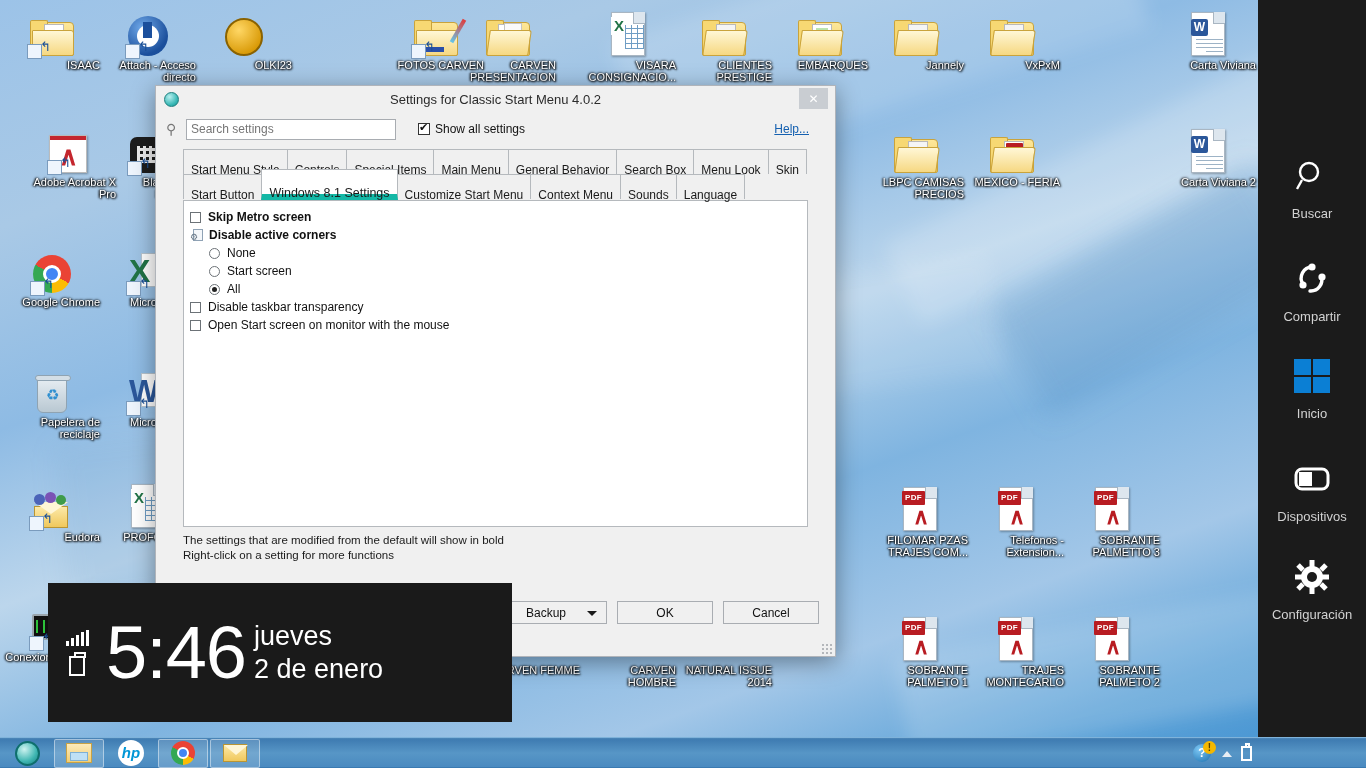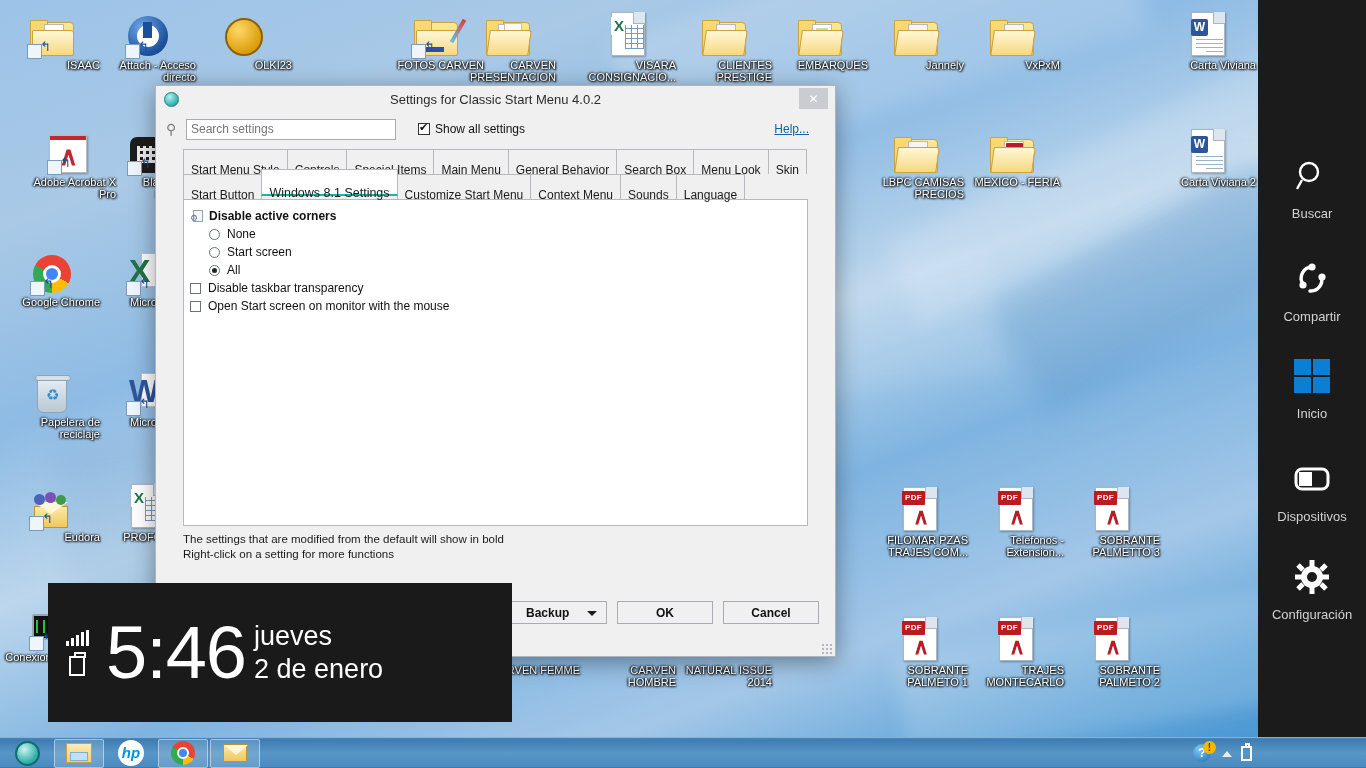--- a/index.html
+++ b/index.html
@@ -87,39 +87,39 @@
       padding:1px 4px; color:#999; font-family:"Liberation Sans",sans-serif; }
   #showAll { margin-left:22px; display:flex; align-items:center; font-size:12px; color:#111; }
   #showAll .cb { width:12px; height:12px; border:1px solid #333; background:#fff; margin-right:5px; position:relative; }
   #showAll .cb:after { content:"✔"; position:absolute; left:0px; top:-3px; font-size:11px; color:#111; }
   #helpLink { margin-left:auto; margin-right:16px; font-size:12px; color:#1560b0; text-decoration:underline; }
 
   .tabrow { display:flex; padding-left:17px; }
   .tabrow.r1 { margin-top:6px; }
   .tab { height:18px; line-height:17px; padding:12px 7px; font-size:12px; background:#f0f0f0;
       border:1px solid #b5b9bd; border-bottom:none; color:#1a1a1a; white-space:nowrap; margin-right:-1px; }
-  .tab.active { background:#fff; height:23px; line-height:22px; margin-top:-5px; border-bottom:2px solid #14b8a6;
+  .tab.active { background:#fff; height:23px; line-height:22px; margin-top:-5px; border-bottom:6px solid #14b8a6;
       position:relative; z-index:3; font-size:12.5px; }
   .tabrow.r2 { position:relative; z-index:2; }
 
   #panel { margin:0 17px; height:327px; background:#fff; border:1px solid #b5b9bd; padding:7px 6px; position:relative; z-index:1;}
   .srow { display:flex; align-items:center; height:18px; font-size:12px; color:#111; }
   .srow .box { width:11px; height:11px; border:1px solid #6c7277; background:#fff; margin-right:7px; flex:none; }
   .srow .txt.bold { font-weight:bold; }
   .srow.ind { padding-left:19px; }
   .rad { width:11px; height:11px; border:1px solid #6c7277; border-radius:50%; background:#fff; margin-right:7px; position:relative; flex:none; }
   .rad.on:after { content:""; position:absolute; left:2px; top:2px; width:5px; height:5px; border-radius:50%; background:#222; }
   .gearDoc { width:13px; height:13px; margin-right:6px; position:relative; flex:none; }
   .gearDoc .d { position:absolute; right:0; top:0; width:10px; height:12px; background:#f4f7fa; border:1px solid #8fa2b5; }
   .gearDoc .g { position:absolute; left:0; bottom:0; font-size:9px; color:#6a7a88; line-height:9px; }
 
   #noteTxt { margin:6px 17px 0; font-size:11.5px; color:#1a1a1a; line-height:15px; }
   #btnRow { position:absolute; right:16px; bottom:32px; display:flex; gap:10px; align-items:center; }
   .dbtn { height:23px; min-width:96px; border:1px solid #a9adb2; background:#f0f0f0; font-size:12px;
-      display:flex; align-items:center; justify-content:center; color:#111; font-family:"Liberation Sans",sans-serif;font-weight:bold; }
+      display:flex; align-items:center; justify-content:center; color:#111; font-family:"Liberation Sans",sans-serif; }
   #backupBtn { position:relative; justify-content:flex-start; padding-left:22px; min-width:104px;}
   #backupBtn .arrow { position:absolute; right:9px; top:9px; border-left:5px solid transparent; border-right:5px solid transparent; border-top:5px solid #1a1a1a; }
   #grip { position:absolute; right:3px; bottom:2px; width:11px; height:11px;
       background: radial-gradient(#a9adb2 35%, transparent 36%) 0 0/4px 4px; opacity:.85; }
 
   
   #clock { position:absolute; left:48px; top:583px; width:464px; height:139px; background:#1a1a1a; display:flex; align-items:center; }
   #clkIcons { width:58px; display:flex; flex-direction:column; align-items:center; justify-content:center; gap:10px; color:#fff; }
   #bars { display:flex; align-items:flex-end; gap:2px; height:16px; }
   #bars i { width:3px; background:#fff; }
@@ -566,20 +566,24 @@
         <div class="tab">Start Button</div>
         <div class="tab active">Windows 8.1 Settings</div>
         <div class="tab">Customize Start Menu</div>
         <div class="tab">Context Menu</div>
         <div class="tab">Sounds</div>
         <div class="tab">Language</div>
       </div>
 
     <div id="panel">
         <div class="srow">
+          <span class="box"></span>
+          <span class="txt bold">Skip Metro screen</span>
+        </div>
+        <div class="srow">
           <span class="gearDoc">
             <span class="d"></span>
             <span class="g">⚙</span>
           </span>
           <span class="txt bold">Disable active corners</span>
         </div>
         <div class="srow ind">
           <span class="rad"></span>
           <span class="txt">None</span>
         </div>

